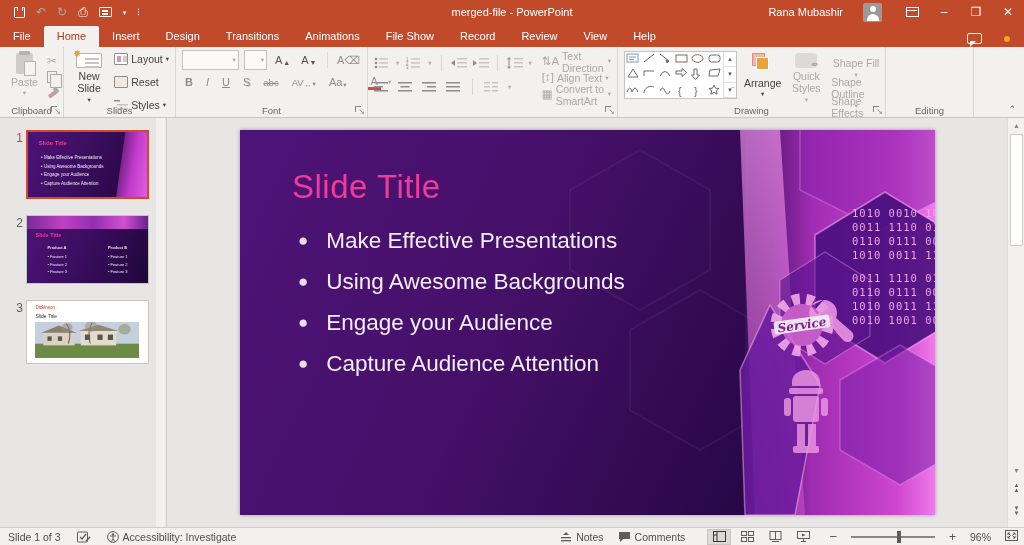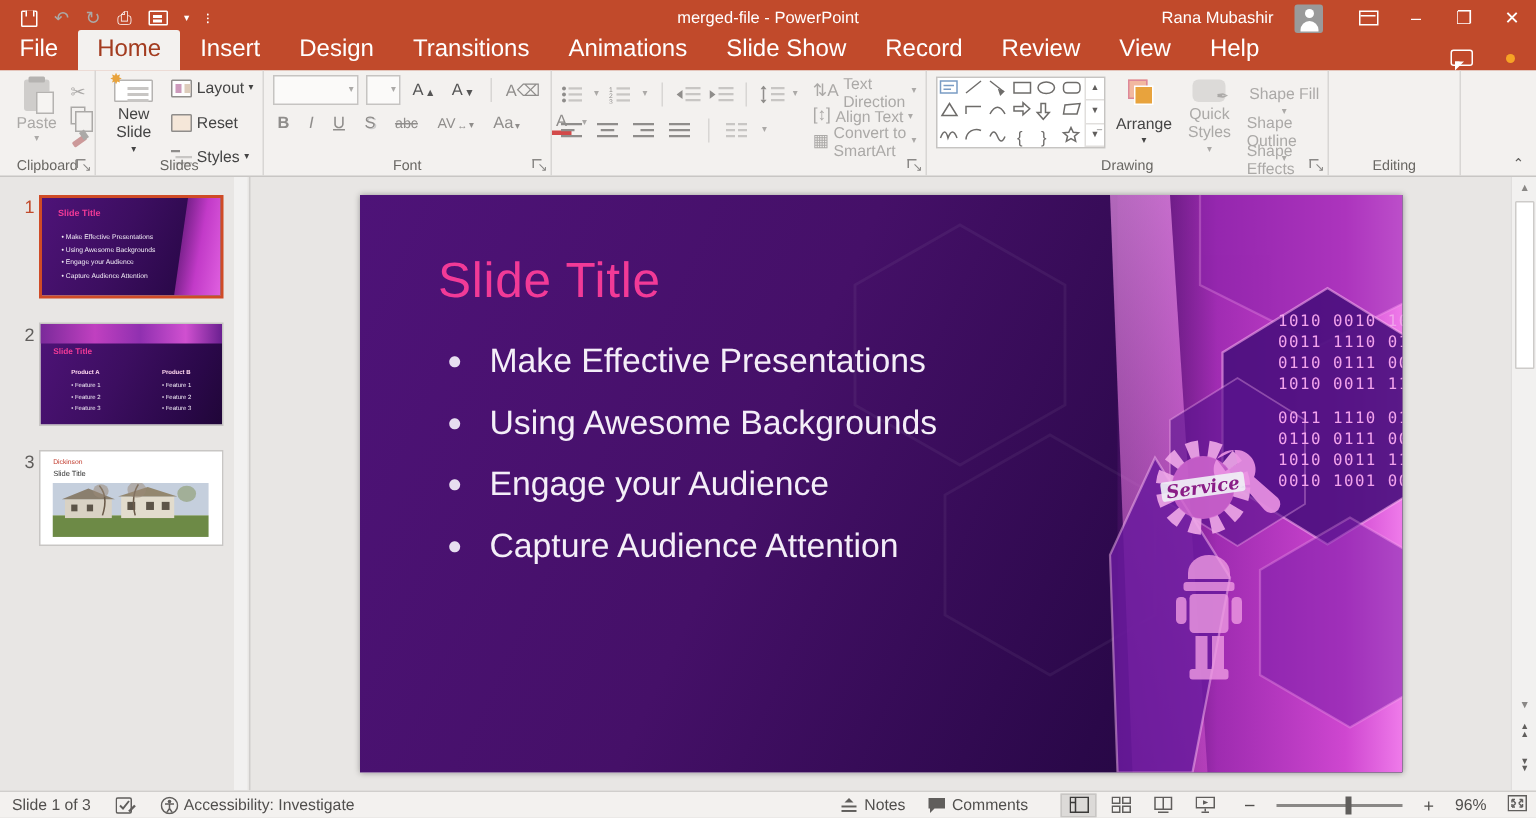--- a/index.html
+++ b/index.html
@@ -10,31 +10,31 @@
   .titlebar { position:absolute; left:0; top:0; width:1024px; height:24px; background:#c14a2b; display:flex; align-items:center; color:#fff; }
   .qat { display:flex; align-items:center; gap:11px; padding-left:14px; }
   .qat .qi { font-size:12px; line-height:1; color:#fff; cursor:default; }
   .qat .qi.dim { color:#e2a18e; }
   .qi-save { width:11px; height:11px; border:1.5px solid #fff; border-radius:1px; position:relative; }
   .qi-save::after { content:""; position:absolute; left:2px; top:-1px; width:4px; height:4px; background:#c14a2b; border-left:1.5px solid #fff; border-right:1.5px solid #fff;}
   .qi-slide { width:13px; height:10px; border:1.2px solid #fff; border-radius:1px; position:relative;}
   .qi-slide::after{ content:""; position:absolute; left:2px; top:2px; width:6px; height:1.5px; background:#fff; box-shadow:0 3px 0 #fff; }
   .titlebar-title { position:absolute; left:0; right:0; text-align:center; font-size:11px; color:#fff; pointer-events:none; }
   .titlebar-right { margin-left:auto; display:flex; align-items:center; height:24px; }
-  .user-name { font-size:11px; margin-right:14px; }
+  .user-name { font-size:11px; margin-right:20px; }
   .avatar { width:19px; height:19px; background:#9a9a9a; border-radius:2px; margin-right:14px; position:relative; }
   .avatar::before { content:""; position:absolute; left:6.5px; top:3px; width:6px; height:6px; border-radius:50%; background:#fff; }
   .avatar::after { content:""; position:absolute; left:3.5px; bottom:1px; width:12px; height:7px; border-radius:6px 6px 0 0; background:#fff; }
   .win-btn { width:32px; height:24px; display:flex; align-items:center; justify-content:center; font-size:12px; color:#fff; }
   .ribbon-display { width:13px; height:10px; border:1.2px solid #fff; position:relative; }
   .ribbon-display::after { content:""; position:absolute; left:0; top:2.2px; width:10.6px; height:1.2px; background:#fff; }
 
   
   .tabrow { position:absolute; left:0; top:24px; width:1024px; height:23px; background:#c14a2b; display:flex; align-items:flex-end; color:#fff; }
-  .tab { padding:4px 13px 5px; font-size:16px; cursor:default; }
+  .tab { padding:4px 13px 5px; font-size:11px; cursor:default; }
   .tab.active { background:#f3f1ef; color:#a33c20; border-radius:2px 2px 0 0; }
   .tellme { display:flex; align-items:center; gap:6px; margin-left:10px; padding-bottom:5px; }
   .bulb { width:9px; height:9px; border:1.3px solid #fff; border-radius:50%; position:relative; }
   .bulb::after{ content:""; position:absolute; left:2.1px; top:8.5px; width:2.6px; height:3px; background:#fff; }
   .tabrow-right { margin-left:auto; display:flex; align-items:center; gap:22px; padding-right:14px; padding-bottom:3px; }
   .bubble { width:15px; height:11px; border:1.3px solid #fff; border-radius:2px; position:relative; }
   .bubble::after { content:""; position:absolute; left:2px; bottom:-4px; border:3px solid transparent; border-top-color:#fff; border-left-color:#fff; width:0; height:0; }
   .presence-dot { width:6px; height:6px; border-radius:50%; background:#f7a325; }
 
   
@@ -173,21 +173,21 @@
   </div>
 </div>
 
 <div class="tabrow">
   <span class="tab">File</span>
   <span class="tab active">Home</span>
   <span class="tab">Insert</span>
   <span class="tab">Design</span>
   <span class="tab">Transitions</span>
   <span class="tab">Animations</span>
-  <span class="tab">Slide Show</span>
+  <span class="tab">File Show</span>
   <span class="tab">Record</span>
   <span class="tab">Review</span>
   <span class="tab">View</span>
   <span class="tab">Help</span>
   <span class="tabrow-right">
     <span class="bubble"></span>
     <span class="presence-dot"></span>
   </span>
 </div>
 

